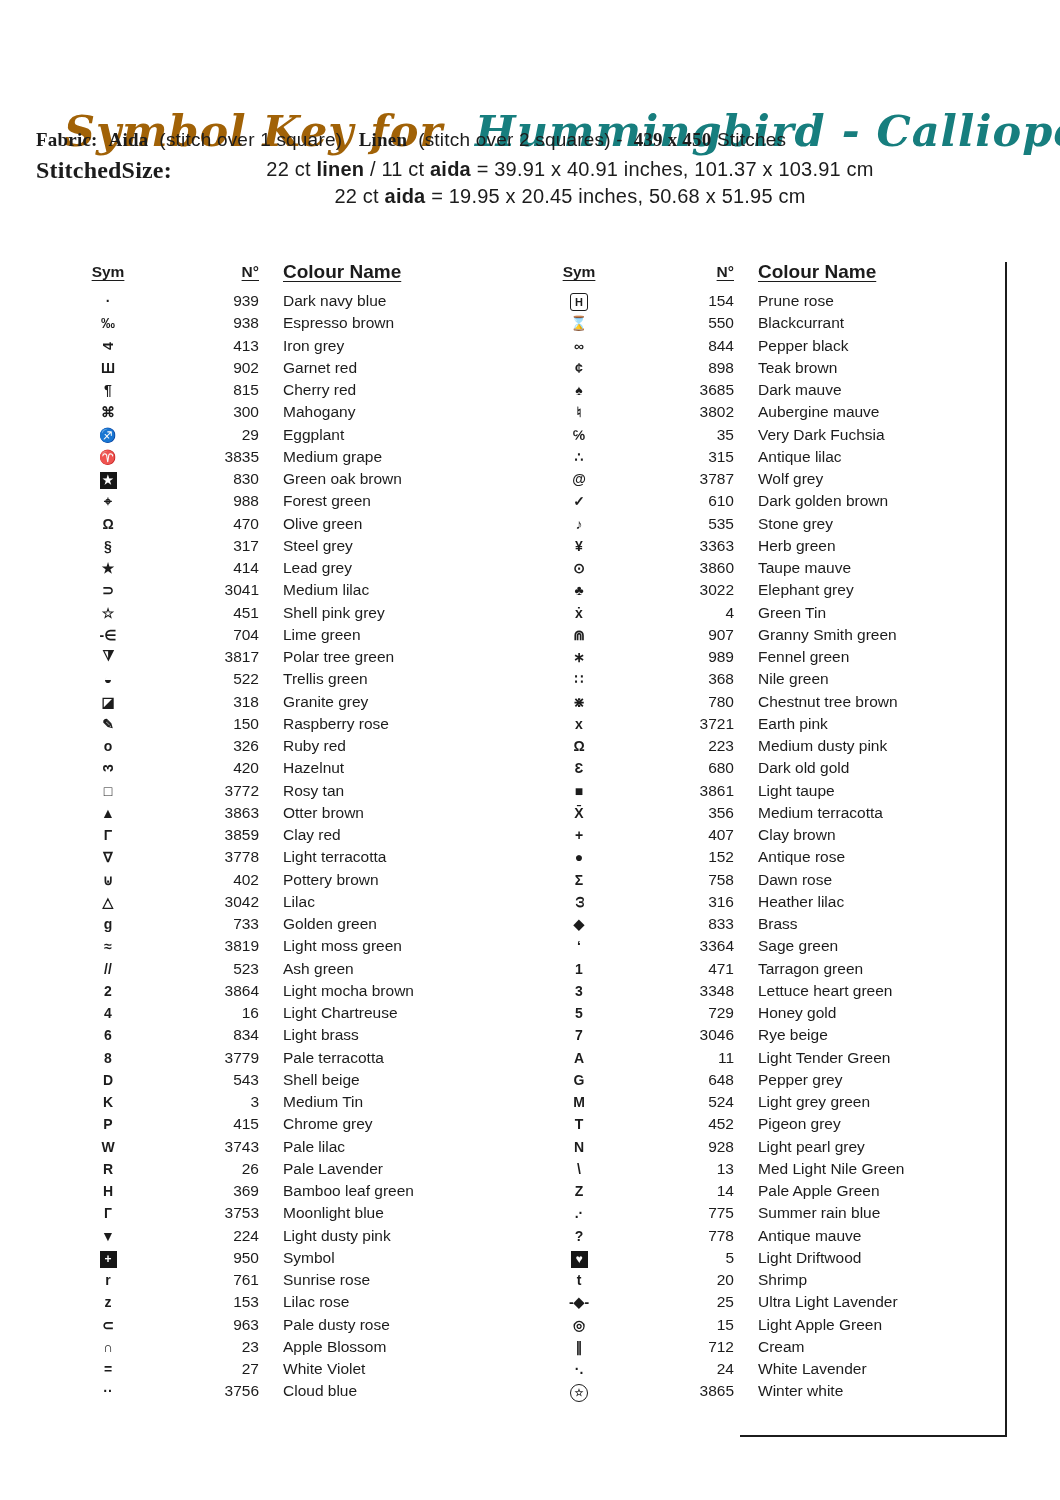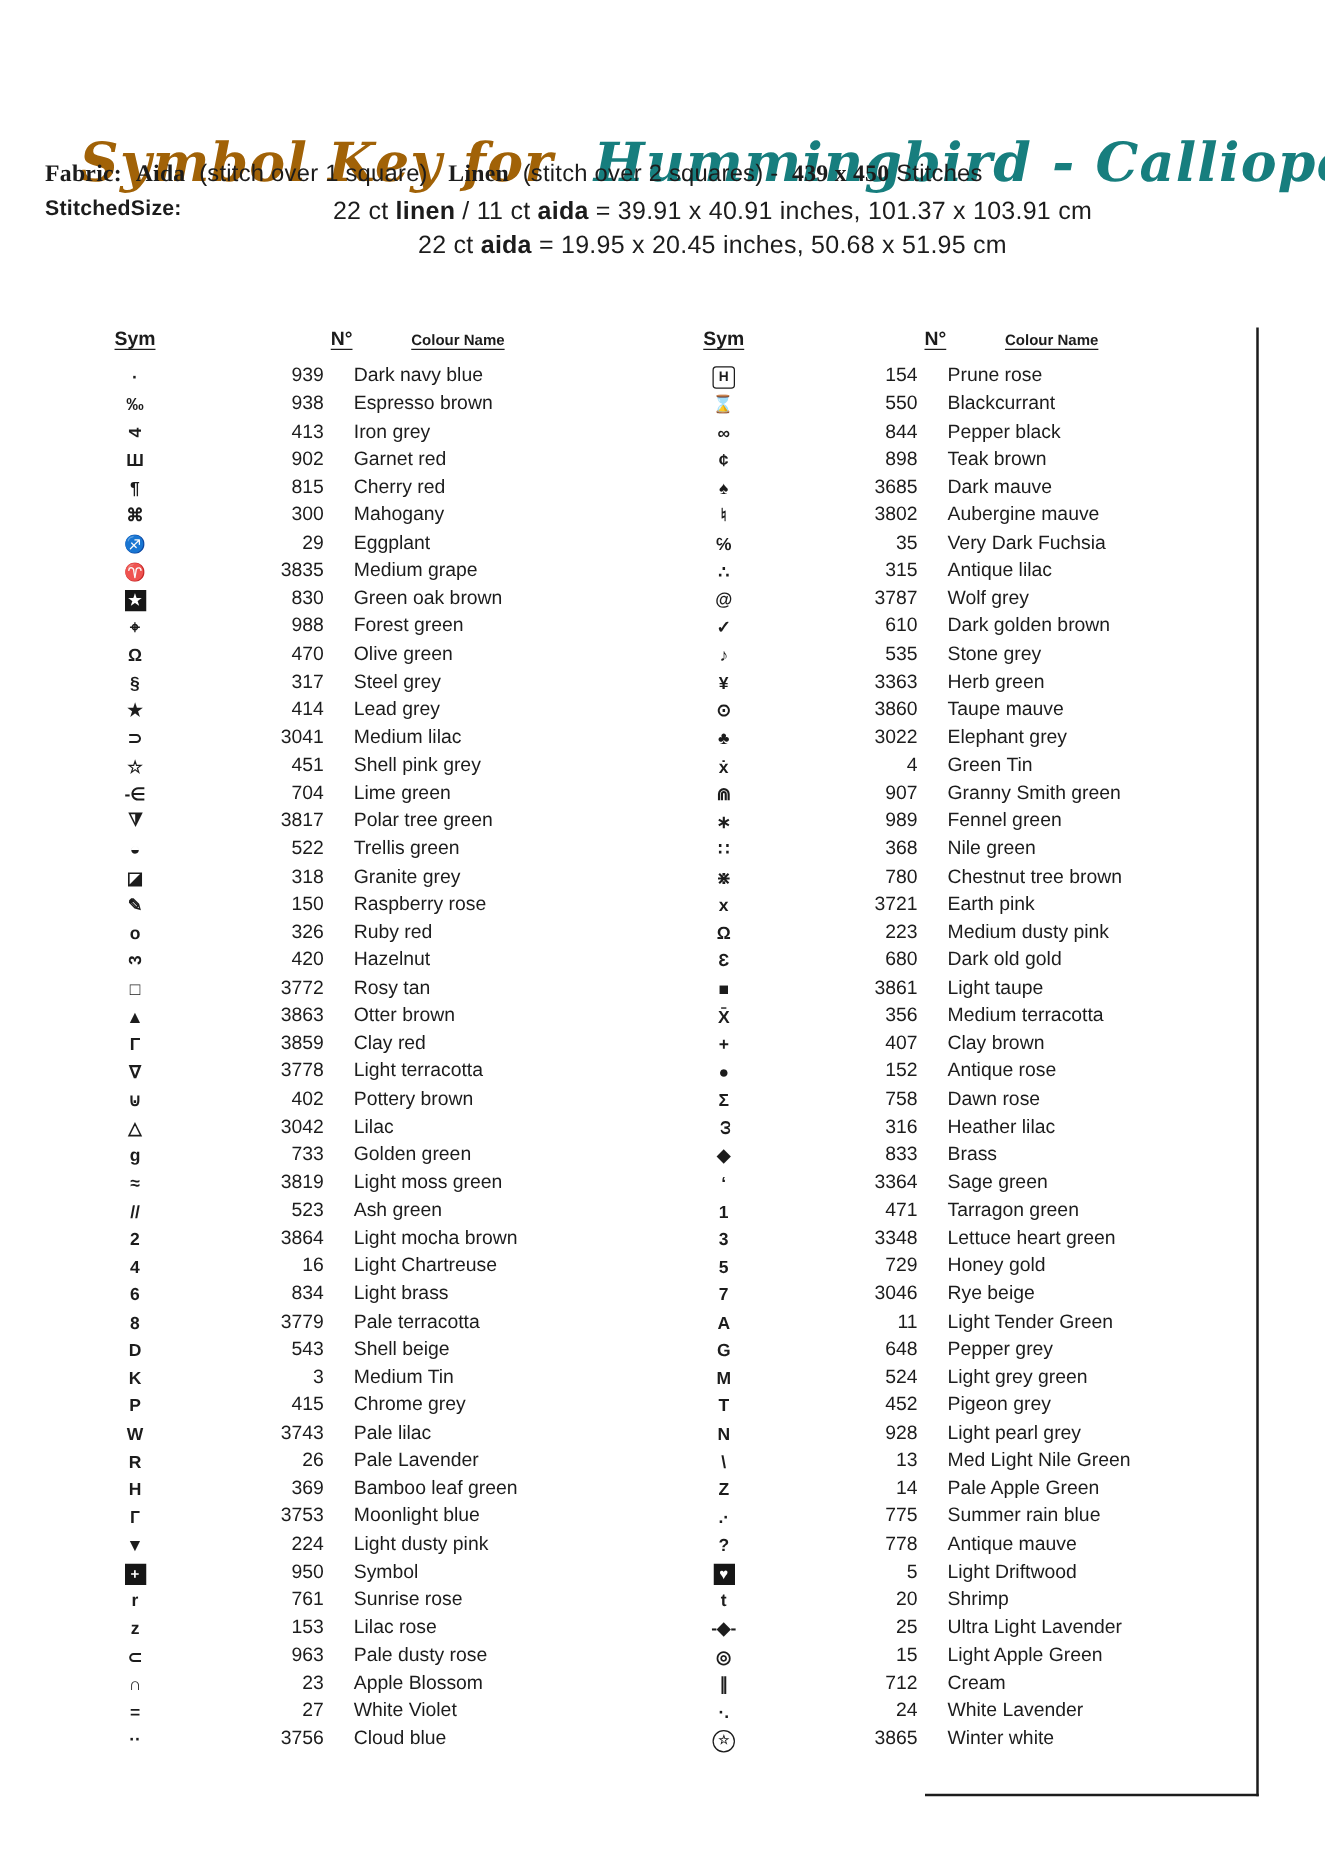--- a/index.html
+++ b/index.html
@@ -22,42 +22,42 @@
   }
   .title .t-black{color:#a16207;}
   .title .t-teal{}
   .fabric-line{
     position:absolute;top:129px;left:36px;width:1000px;
     font-size:19px;white-space:pre;letter-spacing:.2px;
   }
   .fabric-line b{font-weight:bold;font-family:Liberation Serif, serif;}
   .stitched-label{
     position:absolute;top:157px;left:36px;
-    font-size:17px;font-weight:bold;letter-spacing:.2px;
+    font-size:24px;font-weight:bold;letter-spacing:.2px;font-family:Liberation Serif, serif;
   }
   .stitched-lines{
     position:absolute;top:156px;left:150px;width:840px;
     font-size:20px;text-align:center;letter-spacing:.2px;
   }
   .stitched-lines .sline{height:27px;line-height:27px;white-space:pre;}
   .stitched-lines b{font-weight:bold;}
   
   .keytable{position:absolute;top:260px;}
   #table-left{left:85px;width:418px;}
   #table-right{left:556px;width:422px;}
   .krow{display:grid;height:22.26px;line-height:22.26px;}
   #table-left .krow{grid-template-columns:46px 128px 244px;}
   #table-right .krow{grid-template-columns:46px 132px 244px;}
-  .krow.hdr{height:30px;line-height:24px;font-weight:bold;gap:23px;}
+  .krow.hdr{height:30px;line-height:24px;font-weight:bold;}
   .krow.hdr span{text-decoration:underline;text-underline-offset:3px;}
   .cell-sym{text-align:center;font-weight:bold;font-size:14px;}
   .cell-n{text-align:right;font-size:15.5px;}
   .cell-name{padding-left:24px;text-align:left;font-size:15.5px;white-space:nowrap;}
   .krow.hdr .cell-sym{font-size:15.5px;}
-  .krow.hdr .cell-name{font-size:12px;}
+  .krow.hdr .cell-name{font-size:19px;}
   
   .sym-inv{
     display:inline-flex;width:17px;height:17px;
     align-items:center;justify-content:center;
     background:#161616;color:#fff;
     font-size:12px;line-height:17px;vertical-align:middle;
   }
   .sym-box-square{
     display:inline-flex;width:16px;height:16px;
     align-items:center;justify-content:center;

